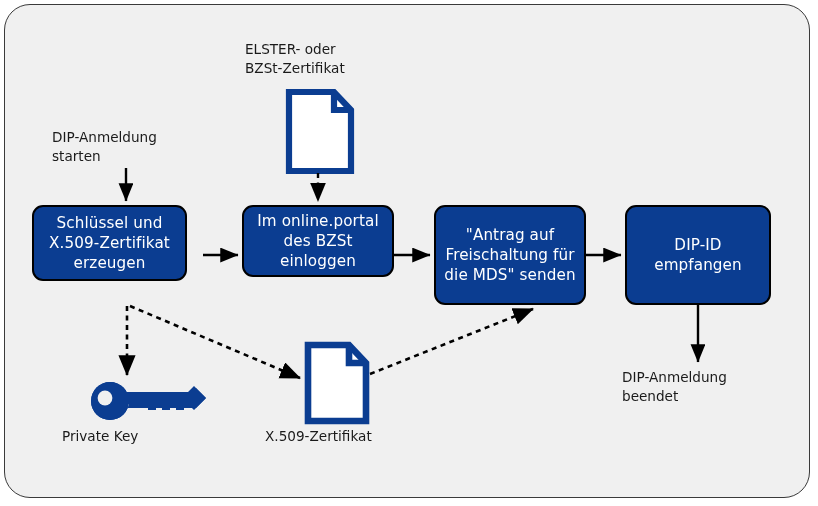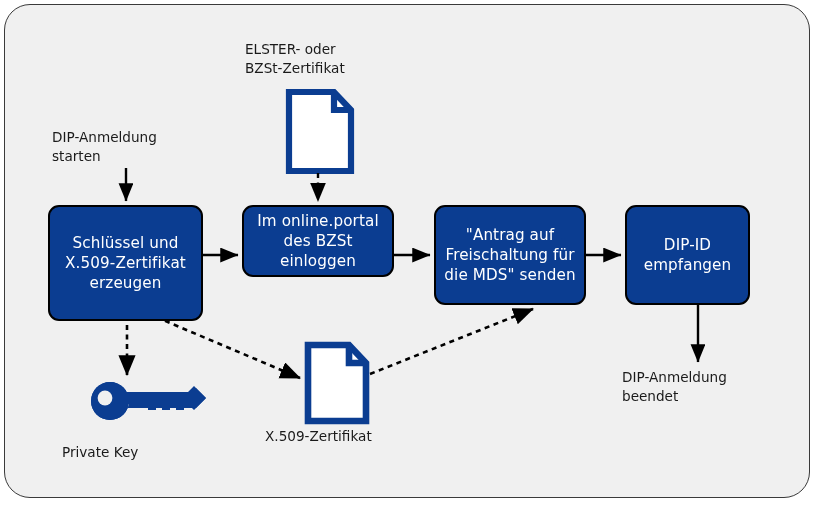--- a/index.html
+++ b/index.html
@@ -49,38 +49,38 @@
     color: #ffffff;
     display: flex;
     align-items: center;
     justify-content: center;
     text-align: center;
     font-size: 15.2px;
     line-height: 1.33;
     letter-spacing: 0.1px;
     white-space: pre-line;
   }
-  #box1 { left: 48px;  top: 205px; width: 155px; height: 116px; }
+  #box1 { left: 32px;  top: 205px; width: 155px; height: 76px; }
   #box2 { left: 242px; top: 205px; width: 152px; height: 72px; }
   #box3 { left: 434px; top: 205px; width: 152px; height: 100px; }
-  #box4 { left: 625px; top: 205px; width: 125px; height: 100px; }
+  #box4 { left: 625px; top: 205px; width: 146px; height: 100px; }
 
   
   .lbl {
     position: absolute;
     text-align: left;
     color: #1a1a1a;
     font-size: 13.6px;
     line-height: 1.42;
     white-space: pre-line;
   }
   #lbl-start     { left: 52px;  top: 128px; width: 150px; }
   #lbl-elster    { left: 245px; top: 40px;  width: 150px; }
   #lbl-end       { left: 622px; top: 368px; width: 155px; }
-  #lbl-key       { left: 62px;  top: 443px; width: 130px; }
+  #lbl-key       { left: 62px;  top: 427px; width: 130px; }
   #lbl-x509      { left: 265px; top: 427px; width: 150px; }
 </style>
 </head>
 <body>
 
 <div id="canvas">
 
   <div id="frame"></div>
 
   <svg id="art" viewBox="0 0 818 506" xmlns="http://www.w3.org/2000/svg">

